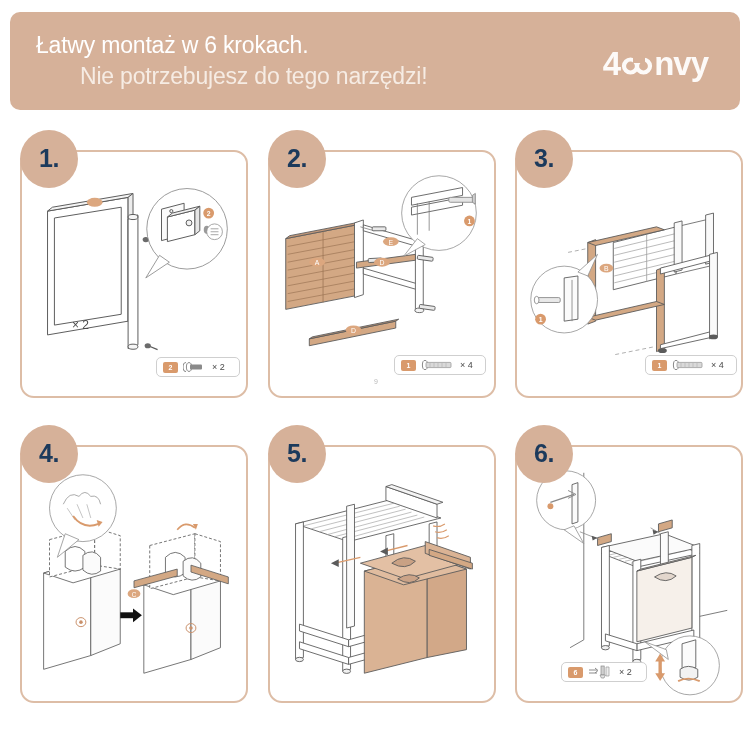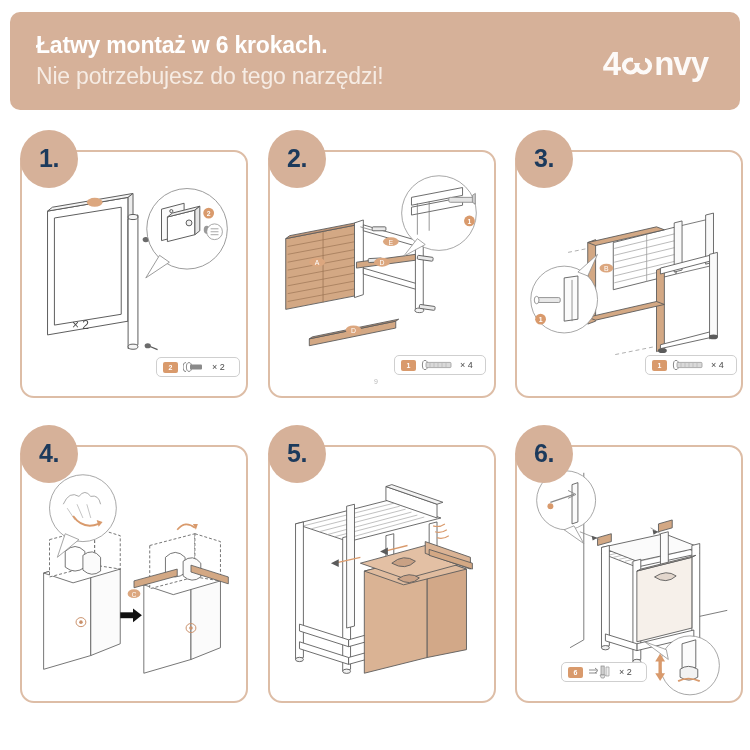--- a/index.html
+++ b/index.html
@@ -12,26 +12,26 @@
   .page{position:relative;width:750px;height:750px;box-sizing:border-box;}
 
   
   .header{
     position:absolute;left:10px;top:12px;width:730px;height:98px;
     background:#d6b199;border-radius:10px;
     box-sizing:border-box;
   }
   .header-text{position:absolute;left:26px;top:18px;}
   .h-line1{
-    font-size:23px;font-weight:bold;color:#ffffff;letter-spacing:-0.2px;
+    font-size:23px;font-weight:normal;color:#ffffff;letter-spacing:-0.2px;
     line-height:30px;white-space:nowrap;
   }
   .h-line2{
     font-size:23px;font-weight:normal;color:#f6ece4;letter-spacing:-0.2px;
-    line-height:32px;white-space:nowrap;
+    line-height:32px;white-space:nowrap;margin-left:44px;
   }
   .logo{
     position:absolute;right:32px;top:30px;
     display:flex;align-items:center;height:42px;
   }
   .logo-txt{
     font-size:33px;font-weight:bold;color:#fdfaf8;letter-spacing:-1px;
     line-height:33px;
   }
   .logo svg{display:block;}

